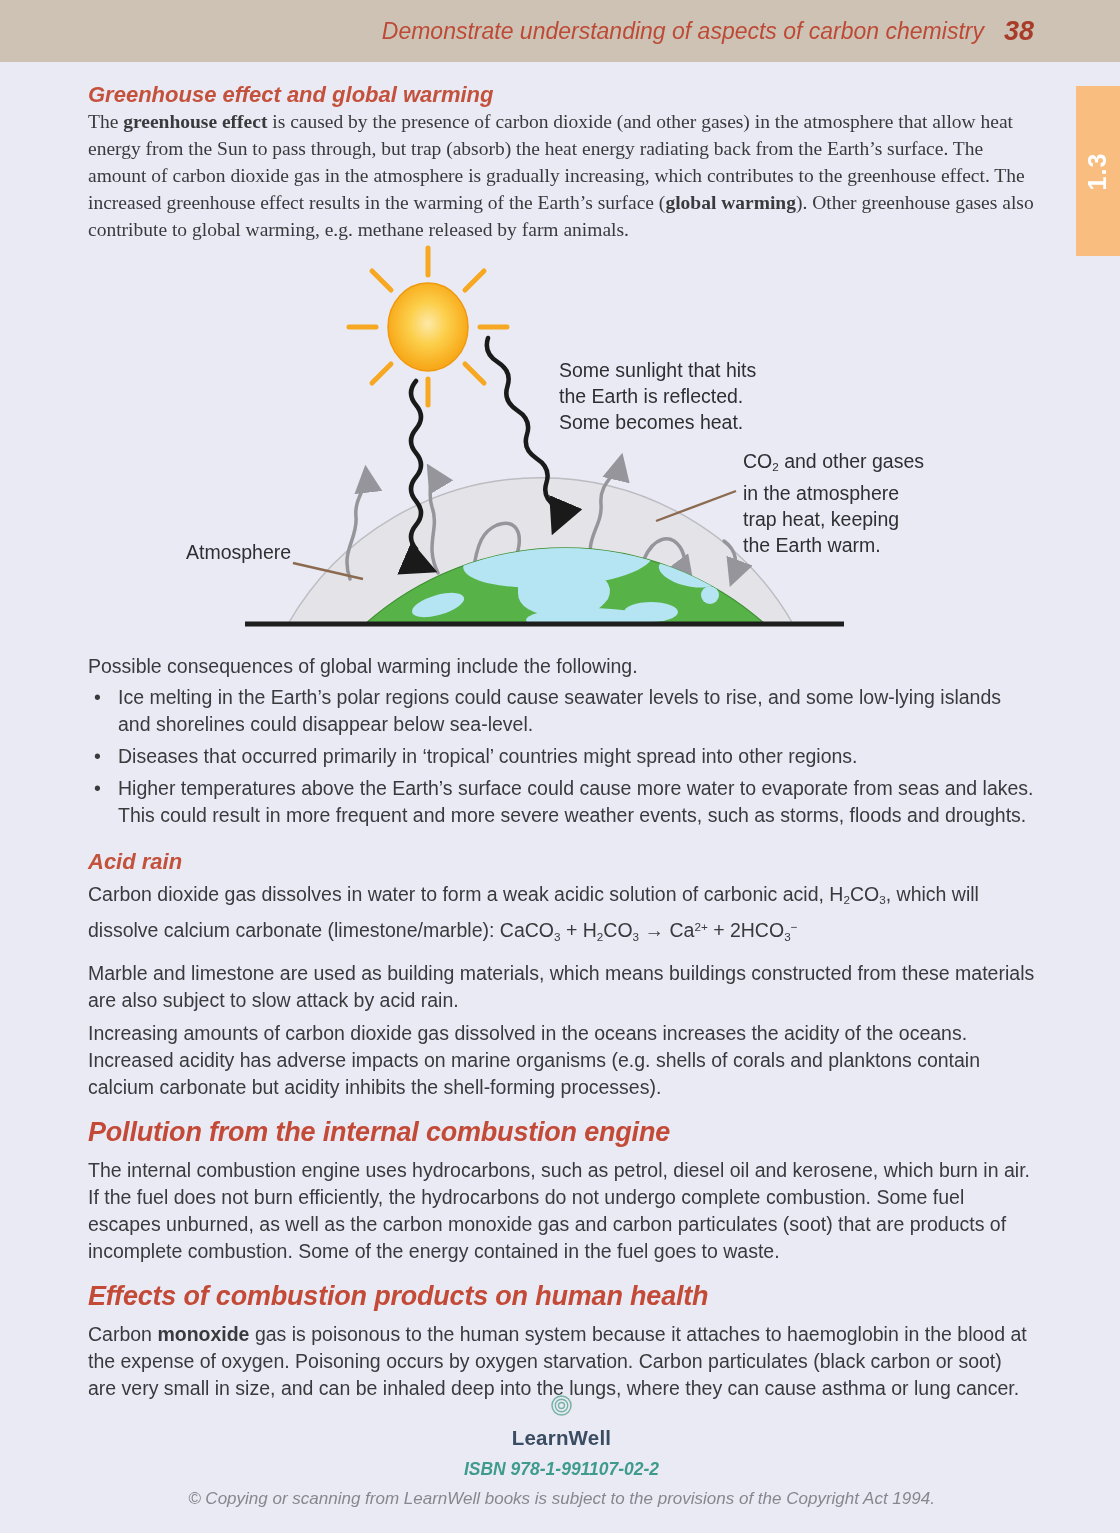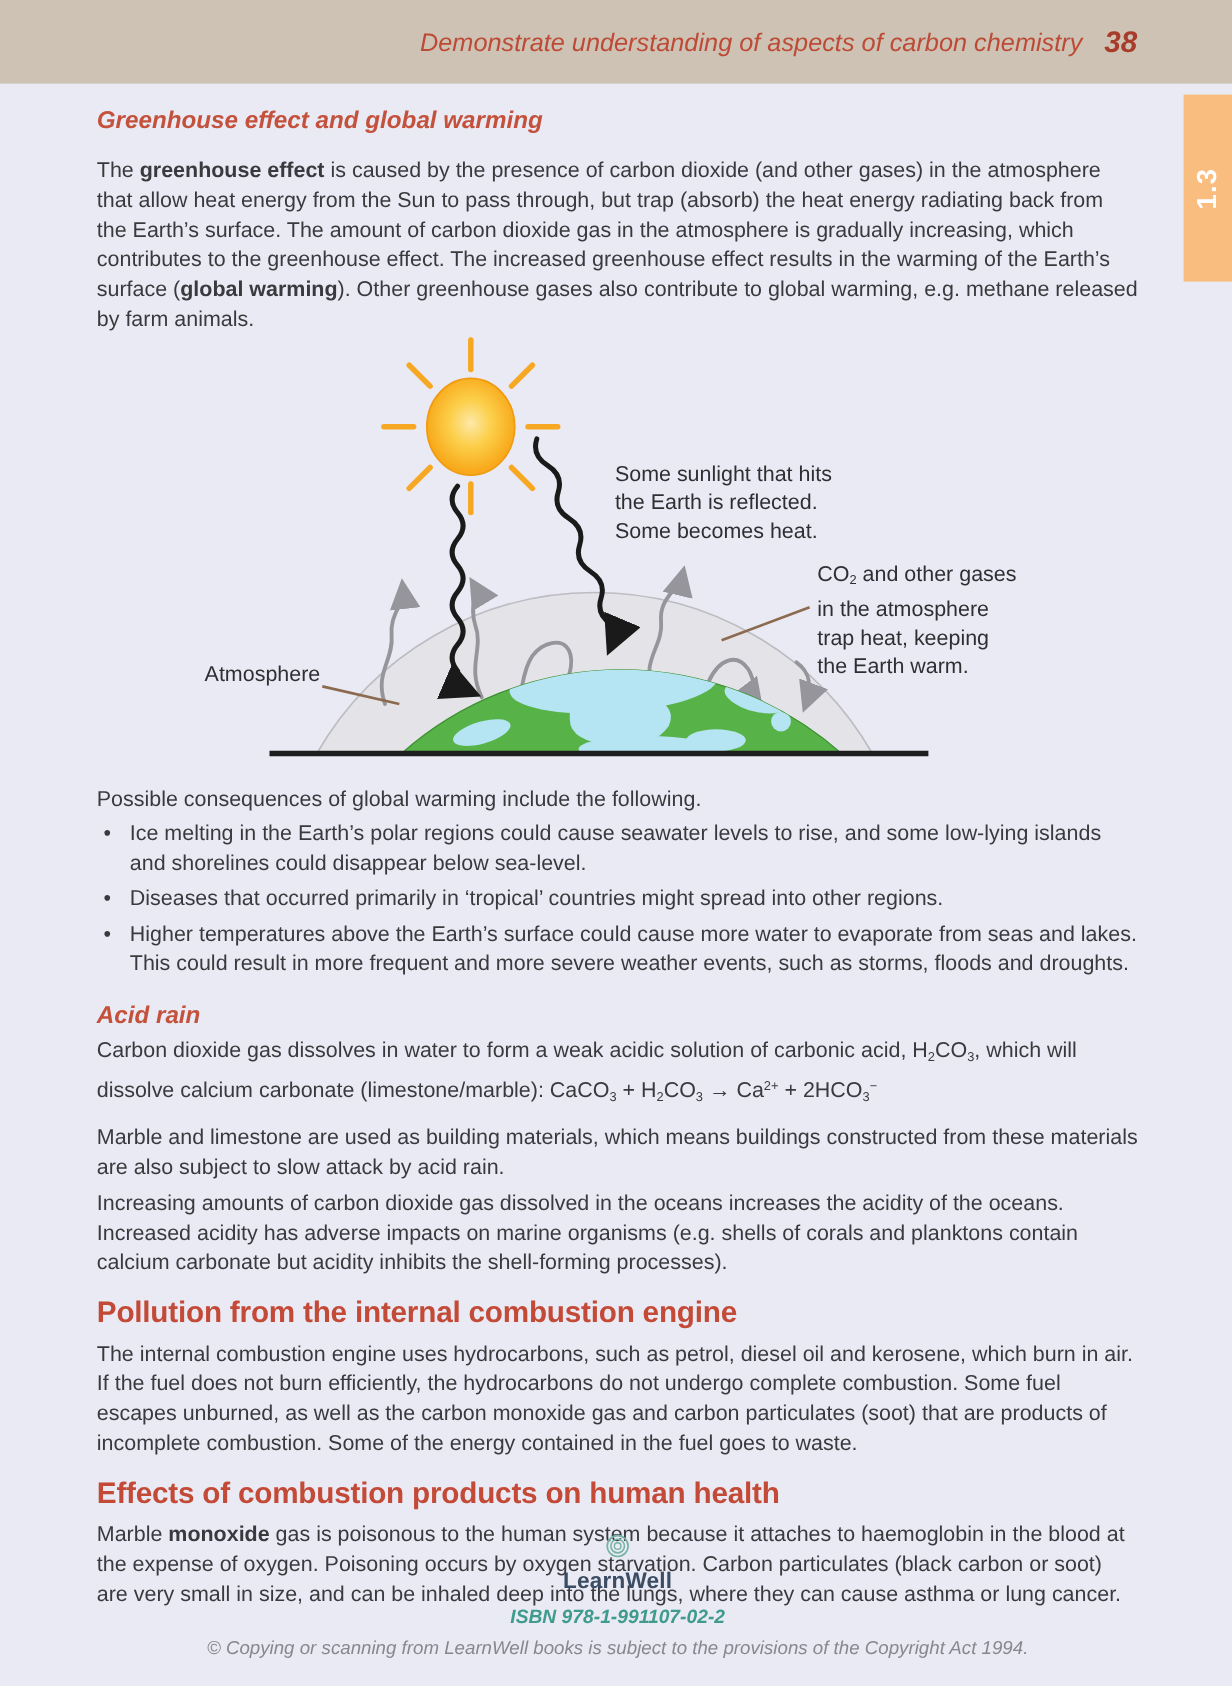--- a/index.html
+++ b/index.html
@@ -2,44 +2,44 @@
 <html><head>
 <meta charset="utf-8">
 <style>
   * { margin:0; padding:0; box-sizing:border-box; }
   html,body { width:1120px; }
   body {
     height:1533px; background:#e9eaf3; position:relative; overflow:hidden;
     font-family:"Liberation Sans","DejaVu Sans",sans-serif; color:#3a3a3e;
   }
   .band {
-    height:76px; background:#cdc2b3; display:flex; align-items:center;
+    height:62px; background:#cdc2b3; display:flex; align-items:center;
     justify-content:flex-end; padding-right:86px; gap:20px;
   }
   .band-title { color:#bd4a36; font-style:italic; font-size:23px; }
   .band-page  { color:#a93b2b; font-style:italic; font-weight:700; font-size:27px; }
   .side-tab {
     position:absolute; top:86px; right:0; width:44px; height:170px;
     background:#f9bd80; display:flex; align-items:center; justify-content:center;
   }
   .side-tab span {
     transform:rotate(-90deg); color:#ffffff; font-size:25px; font-weight:700; letter-spacing:1px;
   }
   main { padding:0 85px 0 88px; }
   h2.sub {
     margin-top:20px; color:#c4513c; font-style:italic; font-weight:700;
     font-size:22px; line-height:26px;
   }
   h2.sub.tight { }
   h1.big {
     margin-top:16px; color:#c44a38; font-weight:700; font-size:27px;
-    line-height:30px; letter-spacing:-0.2px;
+    line-height:30px; letter-spacing:-0.2px;font-style:italic;
   }
   p.body { margin-top:6px; font-size:19.5px; line-height:27px; }
-  p.body.first { margin-top:20px; }
+  p.body.first { margin-top:0;font-family:Liberation Serif, serif; }
   p.body.gap { margin-top:14px; }
   p.body.gap2 { margin-top:10px; }
   ul.bullets { margin-top:4px; list-style:none; }
   ul.bullets li {
     position:relative; padding-left:30px; margin-bottom:5px;
     font-size:19.5px; line-height:27px;
   }
   ul.bullets li::before { content:"\2022"; position:absolute; left:6px; color:#3a3a3e; }
   .rs-b { font-weight:700; }
   .rs-sub { font-size:0.6em; vertical-align:-0.28em; }
@@ -168,21 +168,21 @@
   <h2 class="sub tight">Acid rain</h2>
   <p class="body"><span>Carbon dioxide gas dissolves in water to form a weak acidic solution of carbonic acid, H</span><span class="rs-sub">2</span><span>CO</span><span class="rs-sub">3</span><span>, which will dissolve calcium carbonate (limestone/marble): CaCO</span><span class="rs-sub">3</span><span> + H</span><span class="rs-sub">2</span><span>CO</span><span class="rs-sub">3</span><span>  →  Ca</span><span class="rs-sup">2+</span><span> + 2HCO</span><span class="rs-sub">3</span><span class="rs-sup">−</span></p>
   <p class="body gap2">Marble and limestone are used as building materials, which means buildings constructed from these materials are also subject to slow attack by acid rain.</p>
 
   <p class="body">Increasing amounts of carbon dioxide gas dissolved in the oceans increases the acidity of the oceans. Increased acidity has adverse impacts on marine organisms (e.g. shells of corals and planktons contain calcium carbonate but acidity inhibits the shell-forming processes).</p>
 
   <h1 class="big">Pollution from the internal combustion engine</h1>
   <p class="body gap2">The internal combustion engine uses hydrocarbons, such as petrol, diesel oil and kerosene, which burn in air. If the fuel does not burn efficiently, the hydrocarbons do not undergo complete combustion. Some fuel escapes unburned, as well as the carbon monoxide gas and carbon particulates (soot) that are products of incomplete combustion. Some of the energy contained in the fuel goes to waste.</p>
 
   <h1 class="big">Effects of combustion products on human health</h1>
-  <p class="body gap2"><span>Marble </span><span class="rs-b">monoxide</span><span> gas is poisonous to the human system because it attaches to haemoglobin in the blood at the expense of oxygen. Poisoning occurs by oxygen starvation. Carbon particulates (black carbon or soot) are very small in size, and can be inhaled deep into the lungs, where they can cause asthma or lung cancer.</span></p>
+  <p class="body gap2"><span>Carbon </span><span class="rs-b">monoxide</span><span> gas is poisonous to the human system because it attaches to haemoglobin in the blood at the expense of oxygen. Poisoning occurs by oxygen starvation. Carbon particulates (black carbon or soot) are very small in size, and can be inhaled deep into the lungs, where they can cause asthma or lung cancer.</span></p>
 
 </main>
 
 <footer>
   <svg width="23" height="23" viewBox="0 0 23 23">
     <circle cx="11.5" cy="11.5" r="9.5" fill="none" stroke="#76b2a6" stroke-width="1.5"></circle>
     <circle cx="11.5" cy="11.5" r="6.2" fill="none" stroke="#76b2a6" stroke-width="1.4"></circle>
     <circle cx="11.5" cy="11.5" r="3" fill="none" stroke="#76b2a6" stroke-width="1.3"></circle>
   </svg>
   <span class="brand">LearnWell</span>

